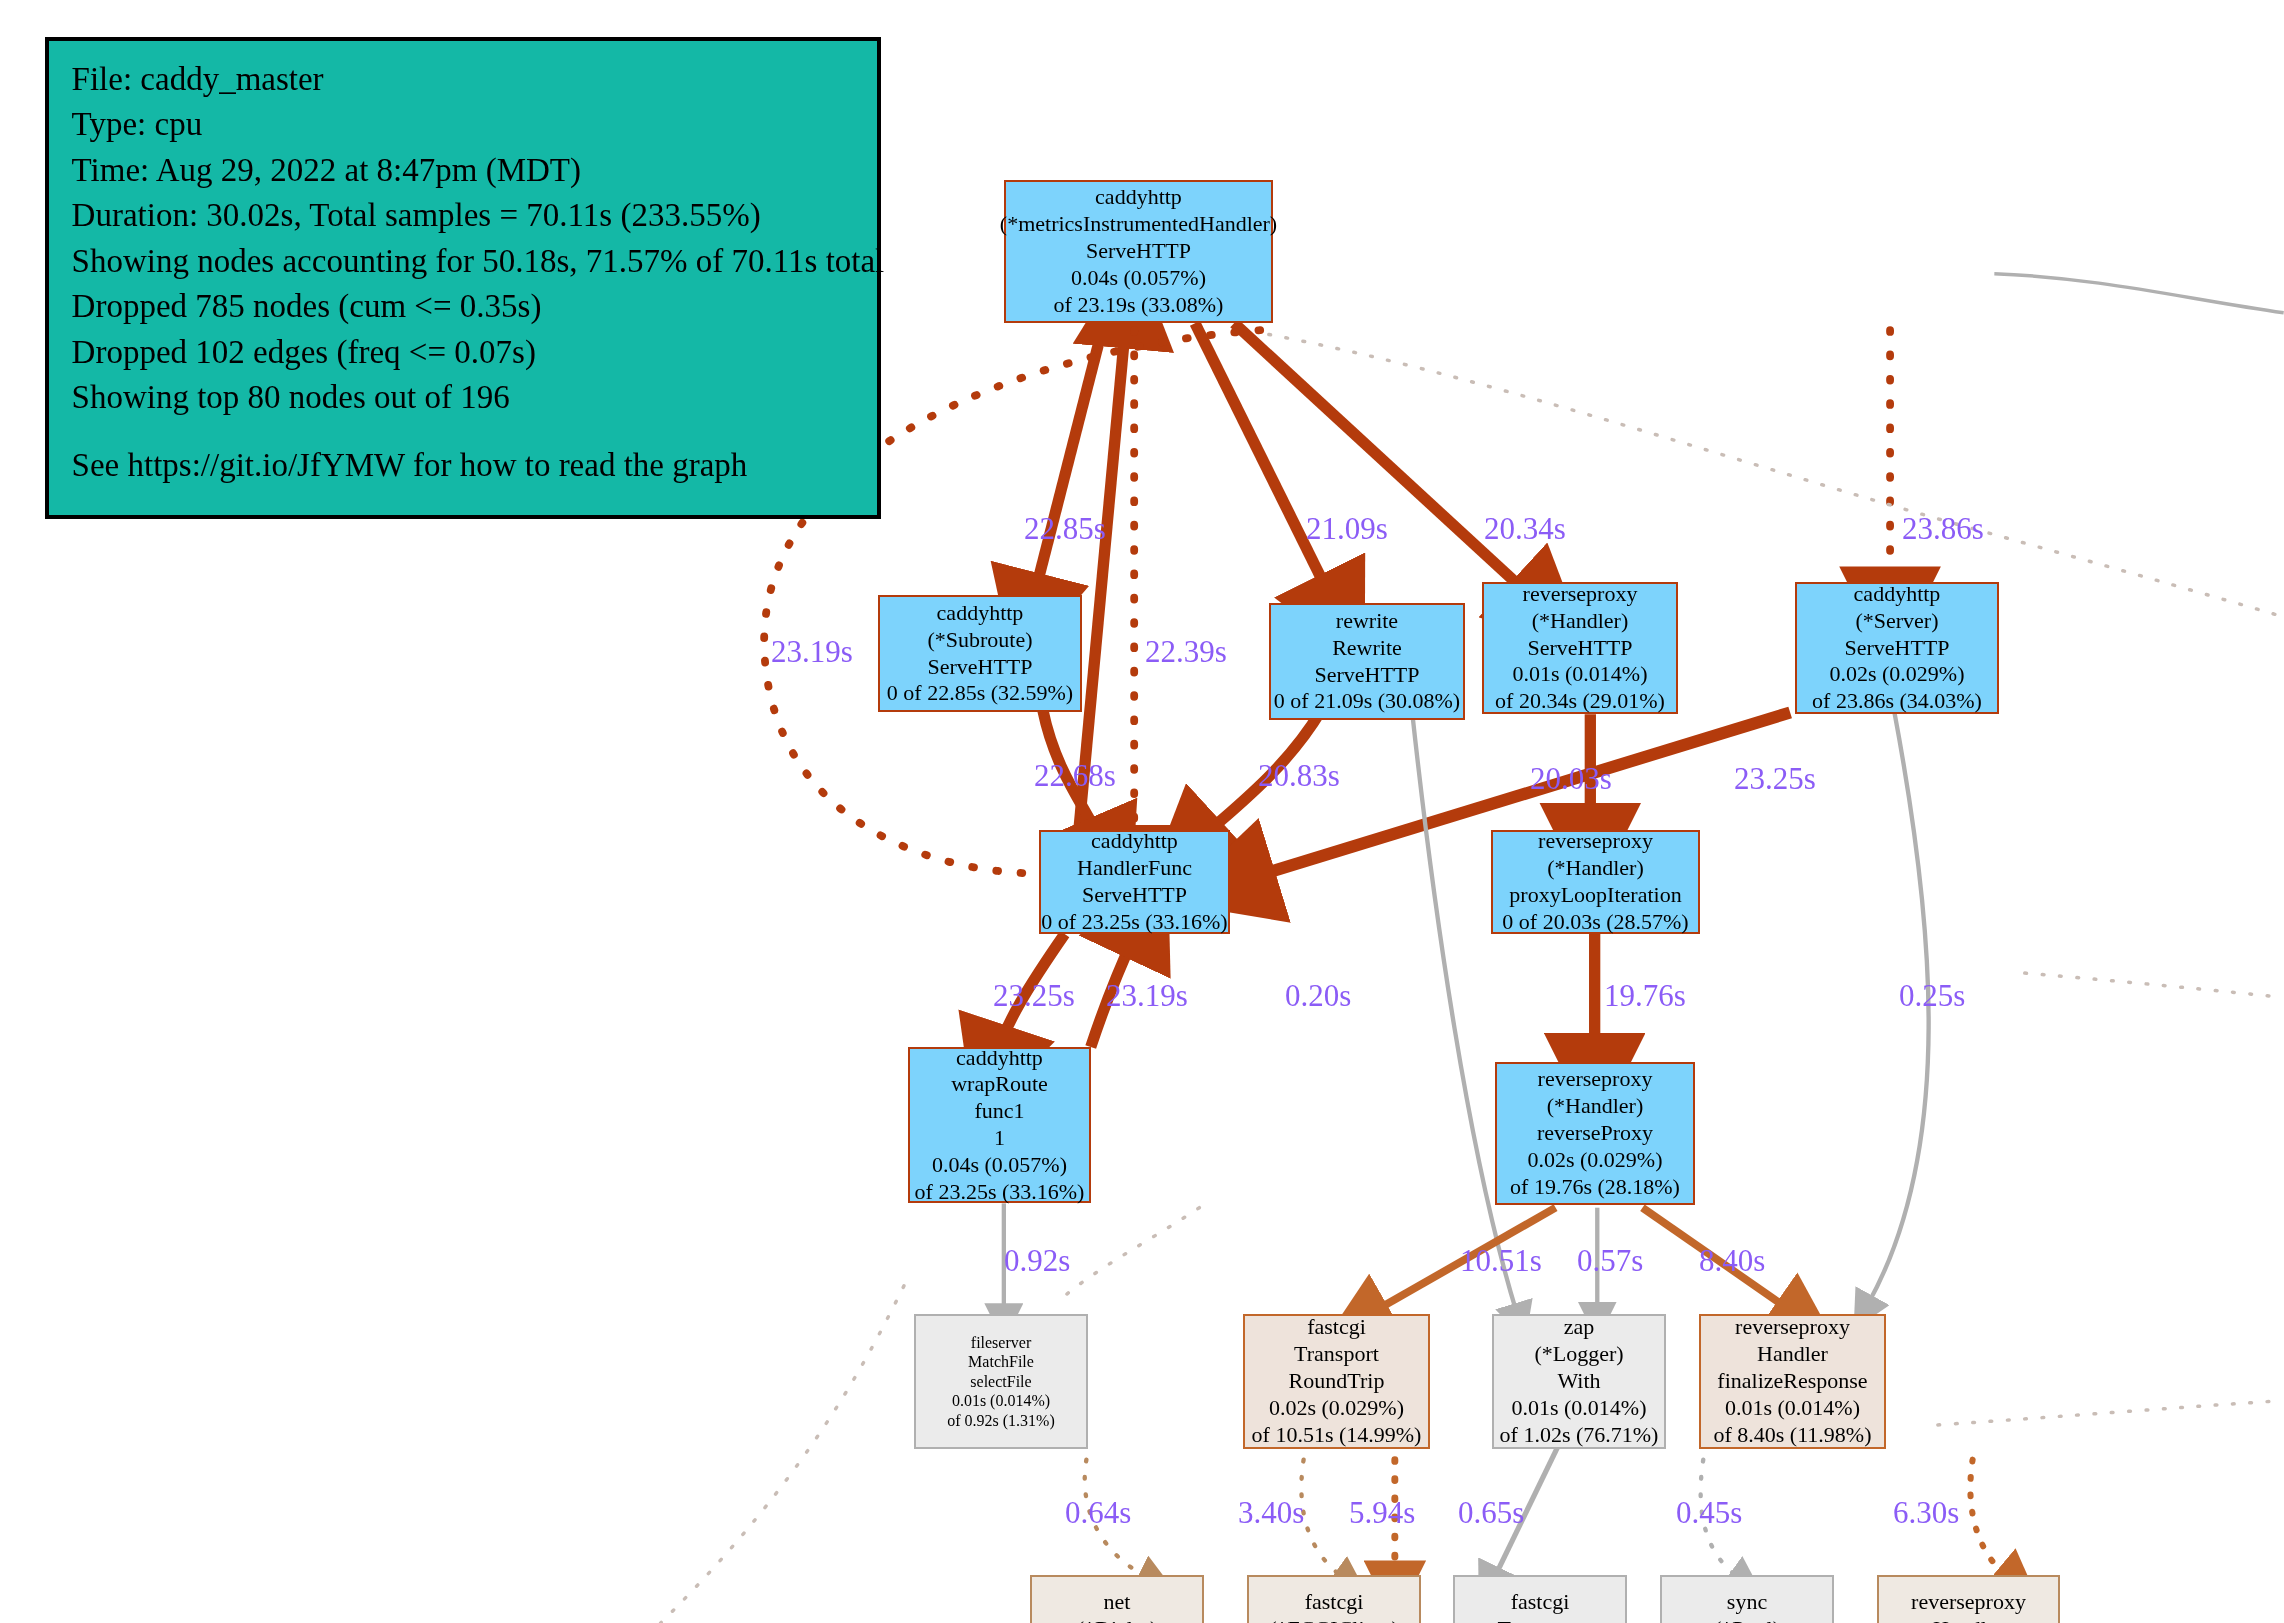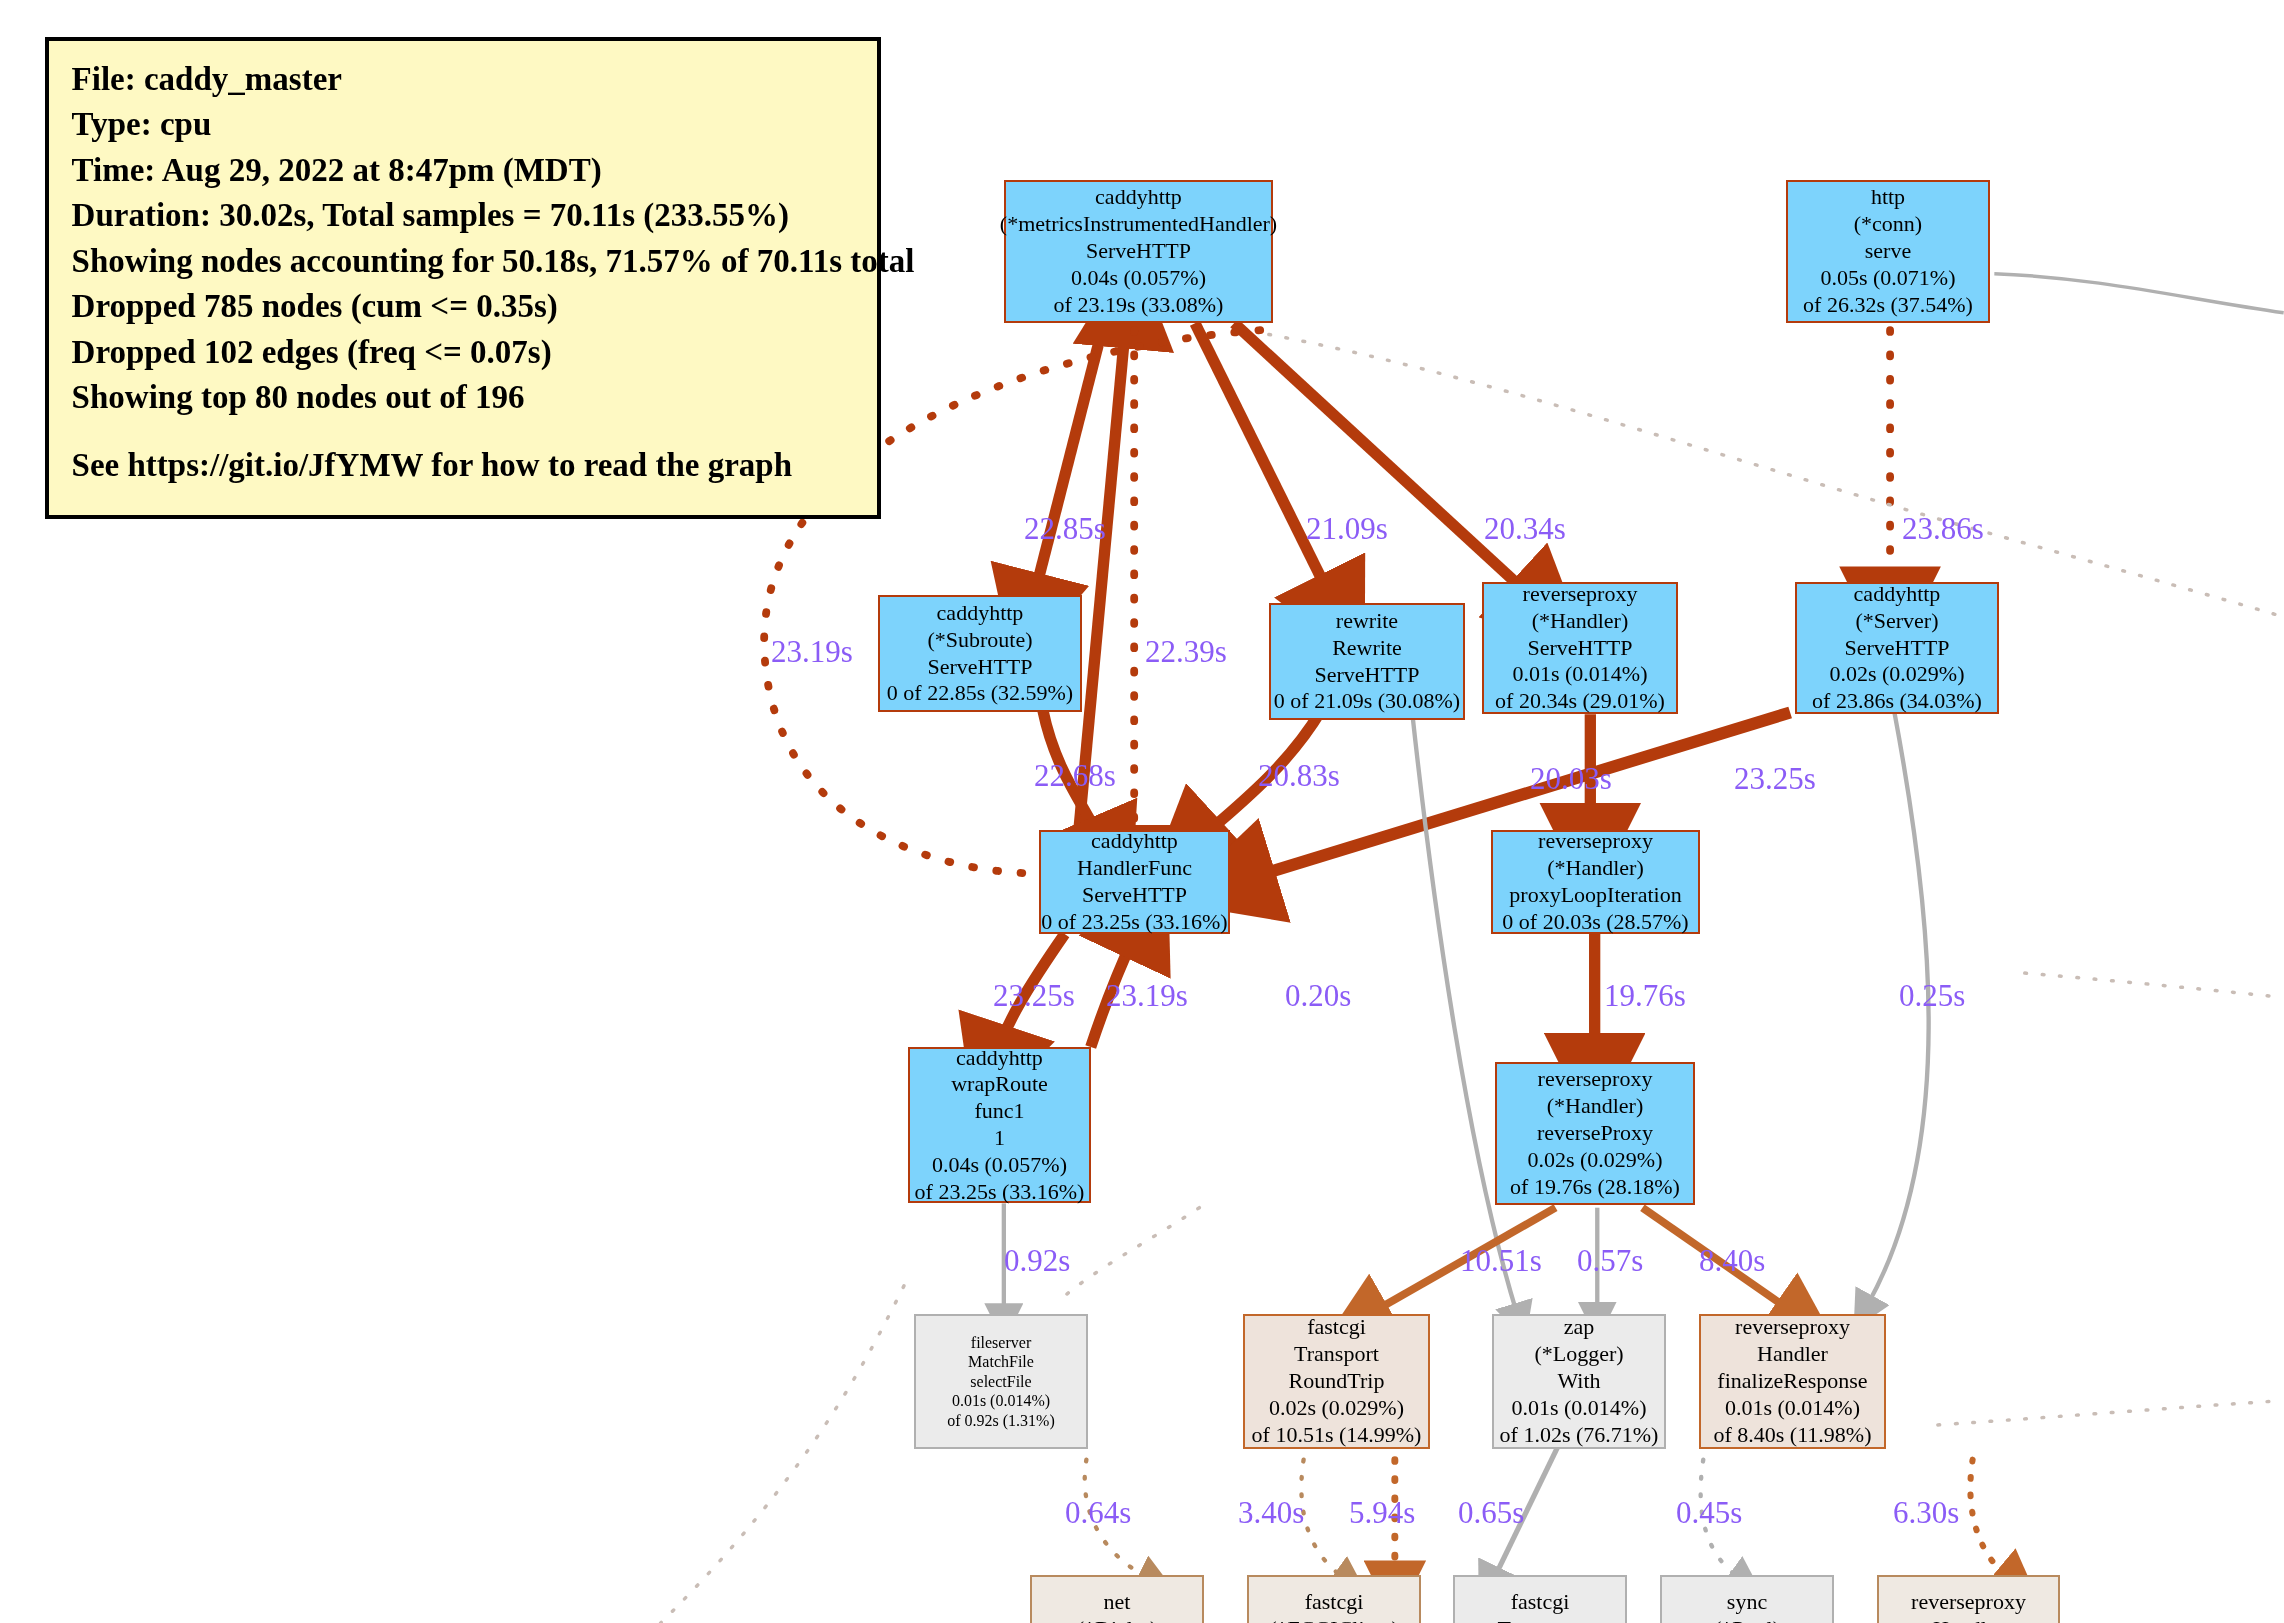--- a/index.html
+++ b/index.html
@@ -7,24 +7,23 @@
     width:2284px;height:1623px;position:relative;overflow:hidden;
     font-family:"Liberation Serif","DejaVu Serif",serif;
     color:#000;
   }
   #canvas{position:absolute;inset:0;width:2284px;height:1623px;}
   svg#edges{position:absolute;left:0;top:0;width:2284px;height:1623px;pointer-events:none;}
 
   
   .legend{
     position:absolute;left:45px;top:37px;width:836px;
-    border:4.3px solid #000;background:#fef9c3;
+    border:4.3px solid #000;background:#14b8a6;
     padding:15.6px 22.6px 26px 22.6px;
     box-sizing:border-box;
-    font-weight:bold;
   }
   .legend-line{
     font-size:33px;line-height:1.38;white-space:pre;
   }
   .legend-gap{height:22.6px;}
 
   
   .node{
     position:absolute;box-sizing:border-box;
     display:flex;flex-direction:column;align-items:center;justify-content:center;
@@ -135,27 +134,20 @@
 </div>
 
 <div class="node hot" style="left:1004px;top:180px;width:269px;height:143px;font-size:22px;">
   <span class="ln">caddyhttp</span>
   <span class="ln">(*metricsInstrumentedHandler)</span>
   <span class="ln">ServeHTTP</span>
   <span class="ln">0.04s (0.057%)</span>
   <span class="ln">of 23.19s (33.08%)</span>
 </div>
 
-<div class="node hot" style="left:1786px;top:180px;width:204px;height:143px;font-size:22px;">
-  <span class="ln">http</span>
-  <span class="ln">(*conn)</span>
-  <span class="ln">serve</span>
-  <span class="ln">0.05s (0.071%)</span>
-  <span class="ln">of 26.32s (37.54%)</span>
-</div>
 
 <div class="node hot" style="left:878px;top:595px;width:204px;height:117px;font-size:22px;">
   <span class="ln">caddyhttp</span>
   <span class="ln">(*Subroute)</span>
   <span class="ln">ServeHTTP</span>
   <span class="ln">0 of 22.85s (32.59%)</span>
 </div>
 
 <div class="node hot" style="left:1269px;top:595px;width:196px;height:117px;font-size:22px;margin-top:8px;">
   <span class="ln">rewrite</span>

